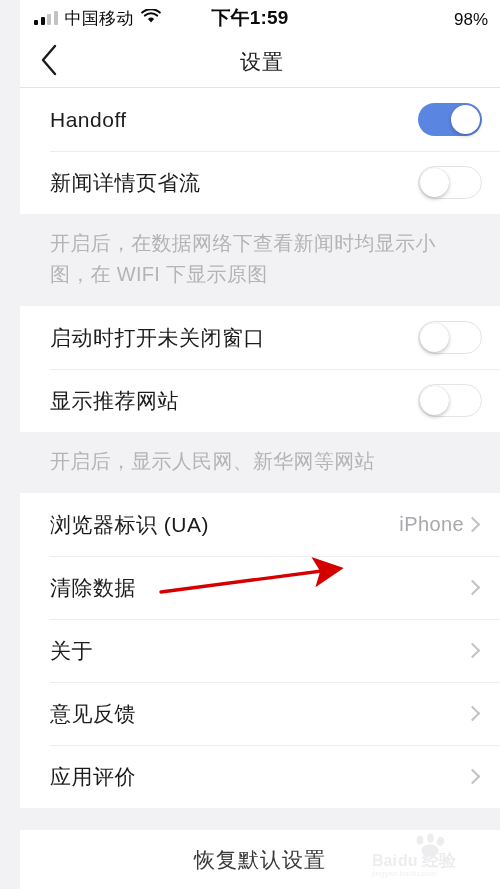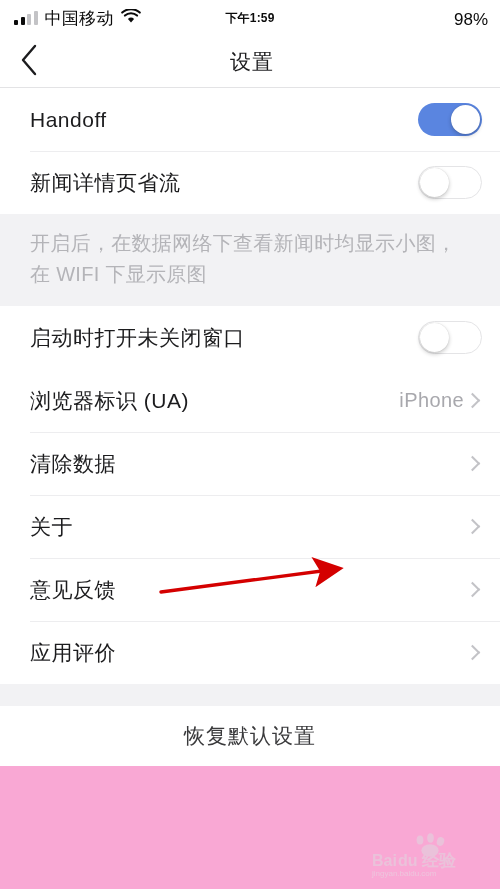--- a/index.html
+++ b/index.html
@@ -2,33 +2,33 @@
 <html><head>
 <meta charset="utf-8">
 <style>
   * { box-sizing: border-box; margin: 0; padding: 0; }
   html, body {
     width: 500px; height: 889px;
     background: #f2f2f4;
     font-family: "Liberation Sans", "DejaVu Sans", sans-serif;
     overflow: hidden;
   }
-  .phone { position: relative; width: 500px; height: 889px; background: #f2f2f4; }
+  .phone { position: relative; width: 500px; height: 889px; background: #f2f2f4; padding-left: 20px; }
 
   
   .statusbar {
     height: 36px; background: #ffffff;
     display: flex; align-items: center; justify-content: space-between;
     padding: 0 12px 0 14px;
   }
   .sb-left, .sb-right { display: flex; align-items: center; }
   .sb-left { gap: 7px; }
   .sb-right { gap: 7px; flex-direction: column; }
   .sb-center { position: absolute; left: 0; right: 0; text-align: center;
-               font-size: 12px; font-weight: 600; color: #0b0b0b; letter-spacing: .2px; }
+               font-size: 19px; font-weight: 600; color: #0b0b0b; letter-spacing: .2px; }
   .carrier { font-size: 17px; color: #0b0b0b; font-weight: 500; letter-spacing: .3px;}
   .bars { display: flex; align-items: flex-end; gap: 2.5px; height: 13px; }
   .bars i { display: block; width: 4px; background: #0b0b0b; border-radius: 1px; }
   .bars i.b1 { height: 5px; }
   .bars i.b2 { height: 8px; }
   .bars i.b3 { height: 11px; background: #c3c3c6; }
   .bars i.b4 { height: 14px; background: #c3c3c6; }
   .pct { font-size: 17px; color: #0b0b0b; font-weight: 500; }
   .batt { position: relative; width: 31px; height: 15px; border: 1.6px solid #b9b9bd;
           border-radius: 4.5px; padding: 1.4px; }
@@ -158,21 +158,28 @@
     </div>
     <div class="note">开启后，在数据网络下查看新闻时均显示小图，在 WIFI 下显示原图</div>
 
     <div class="group">
       <div class="row">
         <span class="row-label">启动时打开未关闭窗口</span>
         <span class="toggle off">
             <span class="knob"></span>
           </span>
       </div>
-    </div>
+      <div class="row">
+        <span class="row-label">显示推荐网站</span>
+        <span class="toggle off">
+            <span class="knob"></span>
+          </span>
+      </div>
+    </div>
+    <div class="note">开启后，显示人民网、新华网等网站</div>
 
     <div class="group">
       <div class="row">
         <span class="row-label">浏览器标识 (UA)</span>
         <span class="row-value">iPhone</span>
         <span class="chev"></span>
       </div>
       <div class="row">
         <span class="row-label">清除数据</span>
         <span class="chev"></span>

